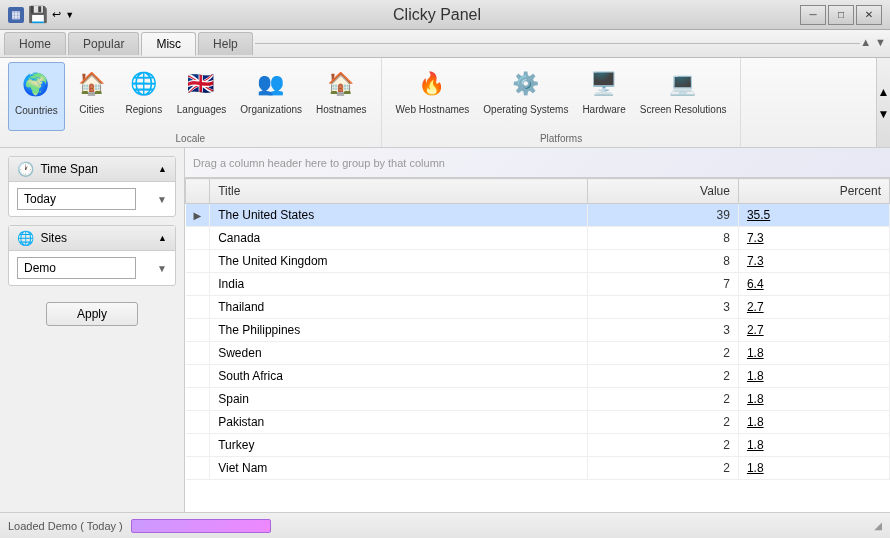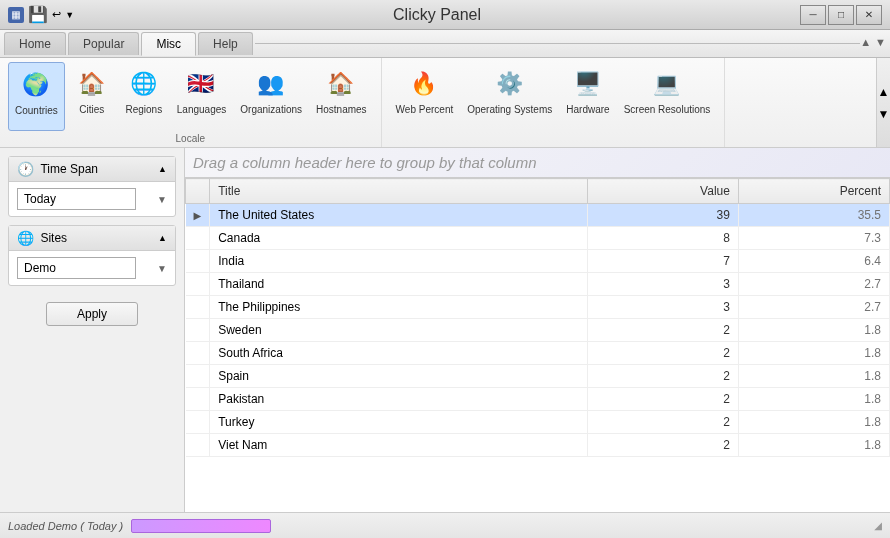--- a/index.html
+++ b/index.html
@@ -168,21 +168,21 @@
       overflow: hidden;
     }
     .grid-header-area {
       background: linear-gradient(135deg, #f5f5f8, #e8e8f5);
       height: 30px;
       border-bottom: 1px solid #ccc;
       padding: 0 8px;
       display: flex;
       align-items: center;
     }
-    .grid-header-text { font-size: 15px; color: #999; font-style: italic; }
+    .grid-header-text { font-size: 11px; color: #999; }
     .grid-container { flex: 1; overflow: auto; position: relative; }
     .data-grid { width: 100%; border-collapse: collapse; }
     .data-grid thead tr th {
       background: linear-gradient(to bottom, #f5f5f5, #eaeaea);
       border: 1px solid #ccc;
       padding: 5px 8px;
       text-align: left;
       font-size: 12px;
       font-weight: normal;
       color: #333;
@@ -191,35 +191,35 @@
     }
     .data-grid tbody tr { border-bottom: 1px solid #eee; }
     .data-grid tbody tr.selected { background: #cce0ff; }
     .data-grid td {
       padding: 4px 8px;
       border-right: 1px solid #eee;
       font-size: 12px;
     }
     .td-title { min-width: 200px; }
     .td-value { text-align: right; min-width: 80px; color: #333; }
-    .td-percent { text-align: right; min-width: 80px; color: #737373; }
+    .td-percent { text-align: left; min-width: 80px; color: #000000; text-decoration: underline; }
     .td-arrow { width: 18px; padding: 4px 2px; }
     .arrow-icon { font-size: 10px; color: #555; }
 
     
     .status-bar {
       height: 26px;
       background: linear-gradient(to bottom, #f0f0f0, #e5e5e5);
       border-top: 1px solid #ccc;
       display: flex;
       align-items: center;
       padding: 0 8px;
       gap: 8px;
     }
-    .status-text { font-size: 11px; color: #555; font-style: italic; }
+    .status-text { font-size: 11px; color: #555; }
     .status-progress {
       width: 140px; height: 14px;
       background: linear-gradient(to right, #cc99ff, #ee88ff);
       border: 1px solid #aa66dd;
       border-radius: 2px;
     }
     .status-resize { margin-left: auto; font-size: 10px; color: #999; }
 
     .chevron-down { font-size: 9px; }
     .section-icon { font-size: 14px; }
@@ -285,35 +285,36 @@
         <div class="ribbon-label">Hostnames</div>
       </div>
     </div>
     <div class="ribbon-group-label">Locale</div>
   </div>
 
   <div class="ribbon-group" style="flex-direction:column;min-width:220px;">
     <div class="ribbon-items">
       <div class="ribbon-item">
         <div class="ribbon-icon">🔥</div>
-        <div class="ribbon-label">Web Percent</div>
+        <div class="ribbon-label">Web Hostnames</div>
       </div>
       <div class="ribbon-item">
         <div class="ribbon-icon">⚙️</div>
         <div class="ribbon-label">Operating Systems</div>
       </div>
       <div class="ribbon-item">
         <div class="ribbon-icon">🖥️</div>
         <div class="ribbon-label">Hardware</div>
       </div>
       <div class="ribbon-item">
         <div class="ribbon-icon">💻</div>
         <div class="ribbon-label">Screen Resolutions</div>
       </div>
     </div>
+    <div class="ribbon-group-label">Platforms</div>
   </div>
 
   <div class="ribbon-scroll-btn" style="margin-left:auto;">
     <span>▲</span>
     <span>▼</span>
   </div>
 </div>
 
 <div class="main-area">
 
@@ -384,20 +385,26 @@
               <td class="td-percent">35.5</td>
             </tr>
             <tr>
               <td class="td-arrow"></td>
               <td class="td-title">Canada</td>
               <td class="td-value">8</td>
               <td class="td-percent">7.3</td>
             </tr>
             <tr>
               <td class="td-arrow"></td>
+              <td class="td-title">The United Kingdom</td>
+              <td class="td-value">8</td>
+              <td class="td-percent">7.3</td>
+            </tr>
+            <tr>
+              <td class="td-arrow"></td>
               <td class="td-title">India</td>
               <td class="td-value">7</td>
               <td class="td-percent">6.4</td>
             </tr>
             <tr>
               <td class="td-arrow"></td>
               <td class="td-title">Thailand</td>
               <td class="td-value">3</td>
               <td class="td-percent">2.7</td>
             </tr>

